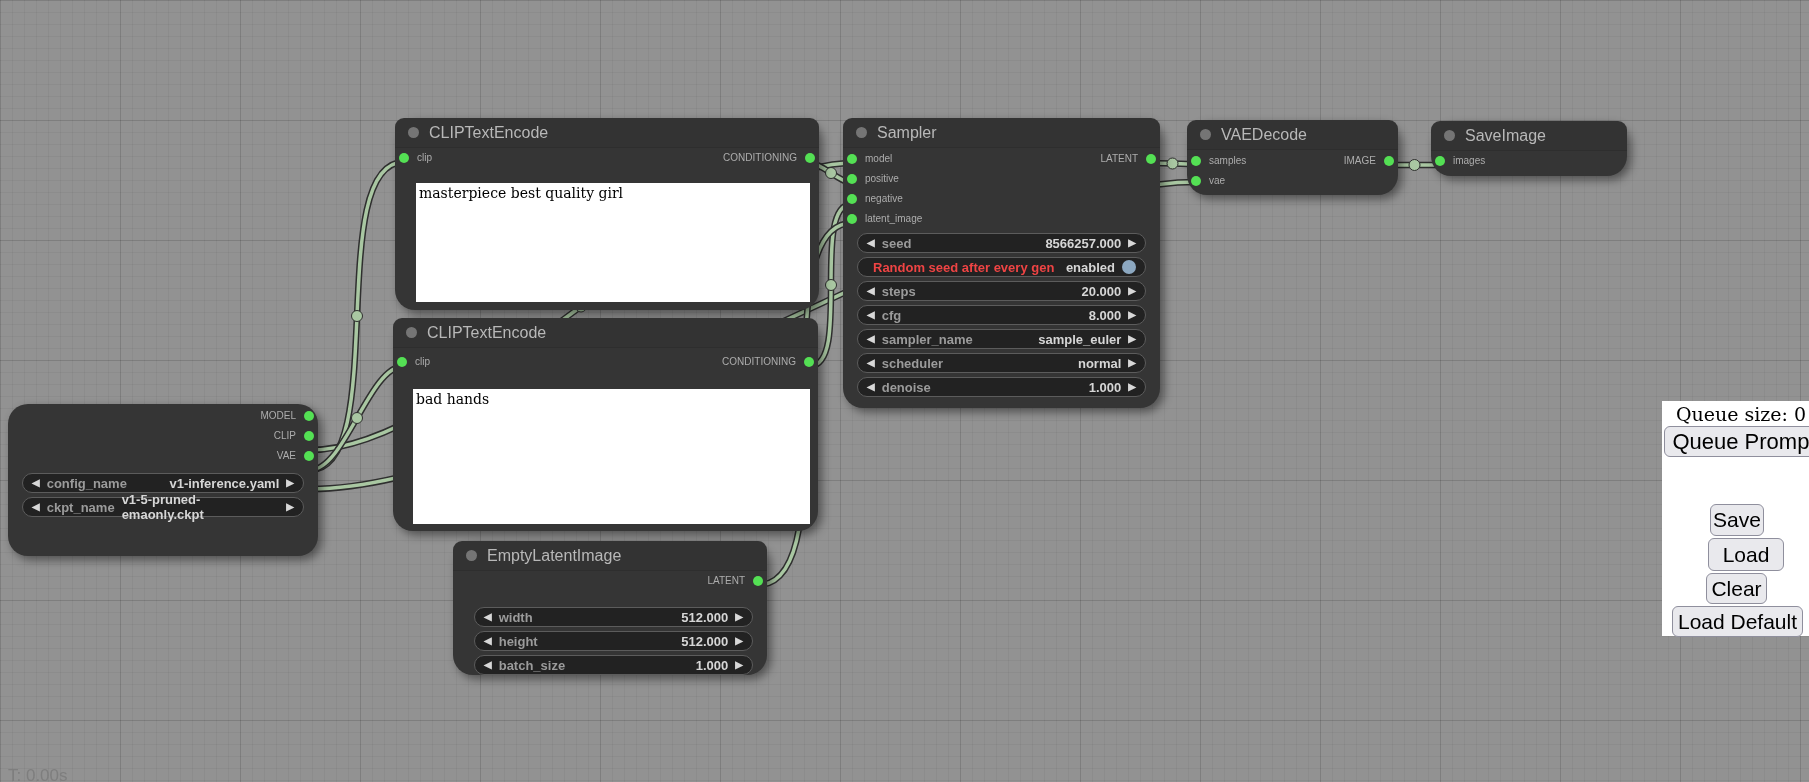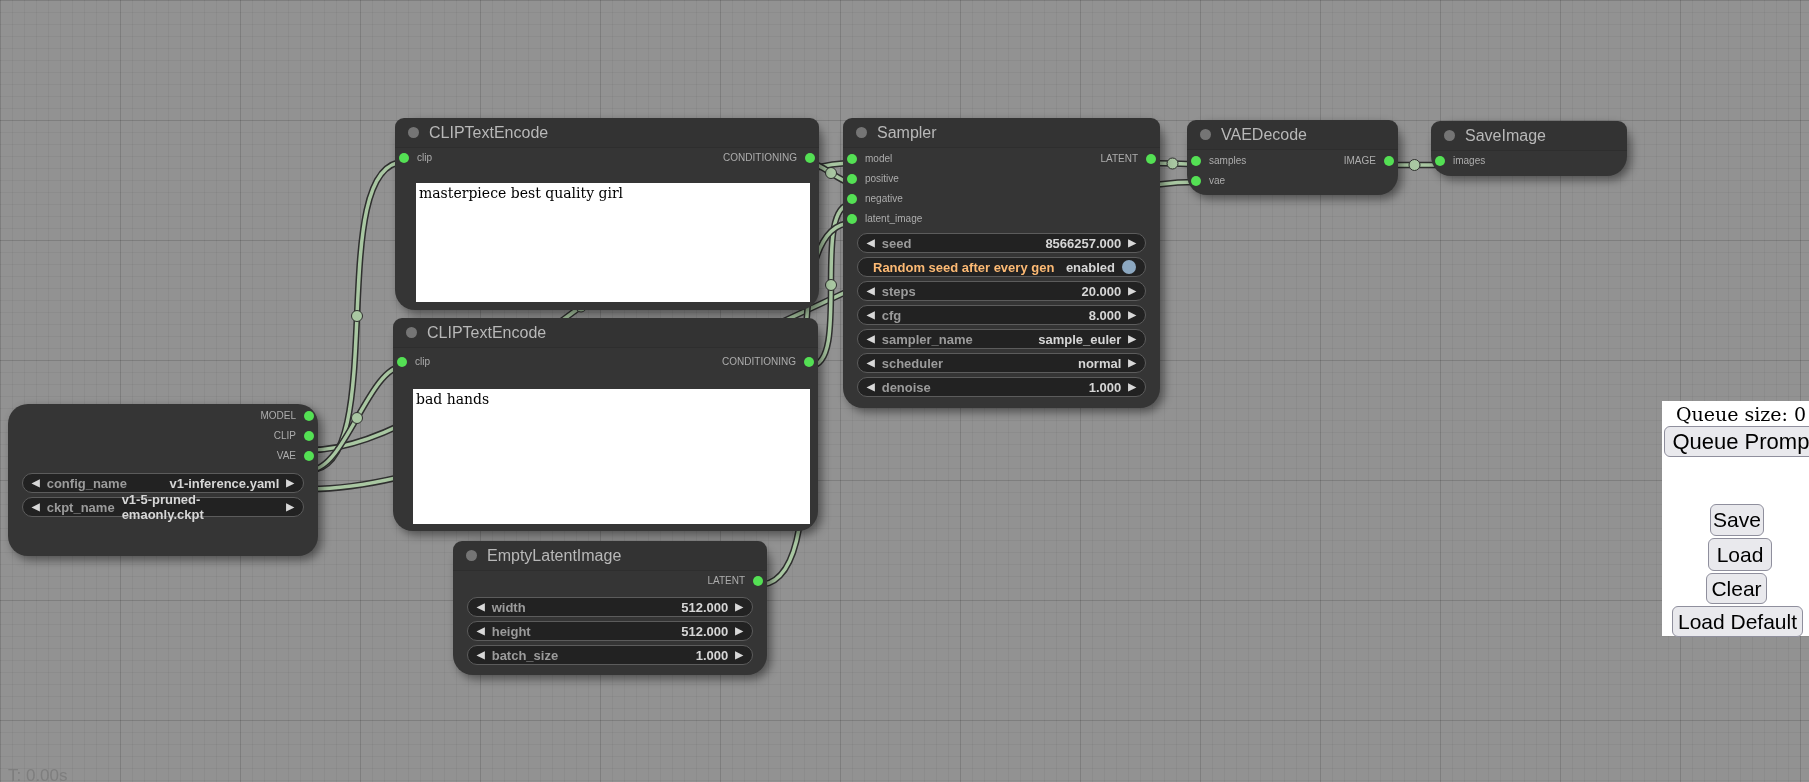--- a/index.html
+++ b/index.html
@@ -37,38 +37,38 @@
   .widget{
     height:20px; box-sizing:border-box; margin:0 14px;
     background:#222222; border:1px solid #5c5c5c; border-radius:11px;
     display:flex; align-items:center; font-size:13px; padding:0 9px; gap:7px;
   }
   .warrow{color:#d8d8d8;font-size:10px;line-height:1;}
   .warrow::before{content:"◀";}
   .warrow.right::before{content:"▶";}
   .wlabel{color:#9b9b9b;}
   .wvalue{margin-left:auto;color:#d6d6d6;}
-  .widget.toggle .wlabel{padding-left:6px;color:#fdba74;}
+  .widget.toggle .wlabel{padding-left:6px;color:#ef4444;}
   .toggle-dot{width:14px;height:14px;border-radius:50%;background:#8ca8c1;flex:0 0 auto;}
   .ta{
     position:absolute; background:#ffffff; color:#000;
     font-family:"DejaVu Serif", serif; font-size:14px; border:none; resize:none;
     padding:2px 3px; box-sizing:border-box; outline:none; overflow:hidden;
   }
   
   #node-checkpoint{left:8px;top:404px;width:310px;height:152px;}
   #node-checkpoint .outs{margin-top:6px;}
   #node-checkpoint .widgets{margin-top:3px;}
   #node-clip-pos{left:395px;top:118px;width:424px;height:192px;}
   #node-clip-pos .slot-row{margin-top:4px;}
   #node-clip-neg{left:393px;top:318px;width:425px;height:213px;}
   #node-clip-neg .slot-row{margin-top:8px;}
   #node-latent{left:453px;top:541px;width:314px;height:134px;}
   #node-latent .outs{margin-top:4px;}
-  #node-latent .widgets{margin-top:2px;}
+  #node-latent .widgets{margin-top:12px;padding-left:7px;}
   #node-sampler{left:843px;top:118px;width:317px;height:290px;}
   #node-sampler .ins{margin-top:5px;}
   #node-sampler .widgets{margin-top:0px;}
   #node-vae{left:1187px;top:120px;width:211px;height:75px;}
   #node-vae .ins{margin-top:5px;}
   #node-save{left:1431px;top:121px;width:196px;height:55px;}
   #node-save .ins{margin-top:4px;}
 
   
   .menu-panel{
@@ -79,21 +79,21 @@
     font-family:"DejaVu Serif", serif; font-size:19px; text-align:center;
     padding-top:2px; white-space:nowrap;
   }
   .btn{
     background:#e9e9ed; border:1px solid #8f8f9d; border-radius:6px;
     color:#000; font-family:"Liberation Sans", sans-serif; font-size:21px;
     padding:0; display:block; white-space:nowrap;
   }
   .btn-queue{width:160px;height:31px;margin:1px 0 0 2px;font-size:22px;}
   .btn-save{width:54px;height:32px;margin:47px 0 0 48px;}
-  .btn-load{width:64px;height:33px;margin:2px 0 0 46px;}
+  .btn-load{width:76px;height:33px;margin:2px 0 0 46px;}
   .btn-clear{width:61px;height:31px;margin:2px 0 0 44px;}
   .btn-loaddefault{width:131px;height:31px;margin:2px 0 0 10px;}
 </style>
 </head>
 <body>
 
 <div class="screen">
 
   <svg id="links" width="1809" height="782">
       <path d="M 310 450 C 463.3242071559478 450, 698.6757928440522 163, 852 163" fill="none" stroke="#2f2f2f" stroke-width="6.5" stroke-linecap="round"></path>

